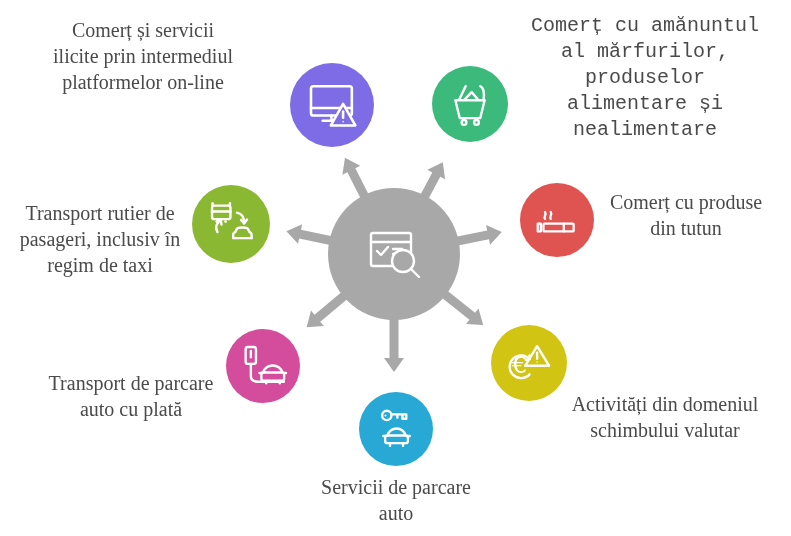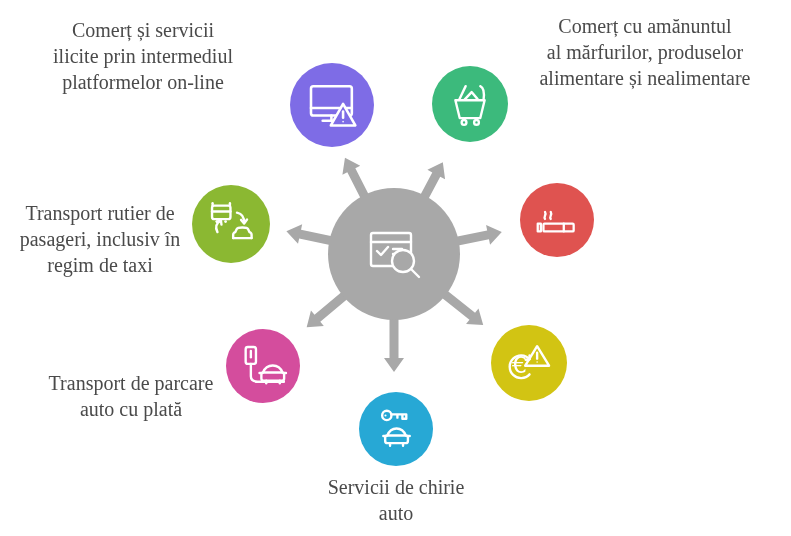--- a/index.html
+++ b/index.html
@@ -32,21 +32,21 @@
   
   .pos-c0 { left: 290px; top: 63px;  width: 84px; height: 84px; }
   .pos-c1 { left: 432px; top: 66px;  width: 76px; height: 76px; }
   .pos-c2 { left: 192px; top: 185px; width: 78px; height: 78px; }
   .pos-c3 { left: 520px; top: 183px; width: 74px; height: 74px; }
   .pos-c4 { left: 226px; top: 329px; width: 74px; height: 74px; }
   .pos-c5 { left: 491px; top: 325px; width: 76px; height: 76px; }
   .pos-c6 { left: 359px; top: 392px; width: 74px; height: 74px; }
   
   .pos-l0 { left: 23px;  top: 17px;  width: 240px; }
-  .pos-l1 { left: 505px; top: 13px;  width: 280px; }
+  .pos-l1 { left: 505px; top: 13px;  width: 280px; font-family: Liberation Mono, monospace; }
   .pos-l2 { left: 0px;   top: 172px; width: 200px; margin-top: 28px; }
   .pos-l3 { left: 586px; top: 189px; width: 200px; }
   .pos-l4 { left: 21px;  top: 370px; width: 220px; }
   .pos-l5 { left: 545px; top: 391px; width: 240px; }
   .pos-l6 { left: 286px; top: 474px; width: 220px; }
   .icon-stroke {
     stroke: #ffffff;
     stroke-width: 2.2;
     fill: none;
     stroke-linecap: round;
@@ -131,20 +131,22 @@
 
   <div class="node-circle pos-c3" style="color: rgb(223, 83, 80);">
     <svg width="50" height="50" viewBox="0 0 48 48" class="icon-stroke">
       <rect x="5.5" y="27.5" width="3" height="7.5"></rect>
       <rect x="11" y="27.5" width="29" height="7.5" rx="1"></rect>
       <line x1="30.5" y1="27.5" x2="30.5" y2="35"></line>
       <path d="M12.5 23 c-1.8 -2.2 1.8 -3.8 0 -6.8"></path>
       <path d="M18 23 c-1.8 -2.2 1.8 -3.8 0 -6.8"></path>
     </svg>
   </div>
+  <div class="node-label pos-l3" style="color: rgb(74, 74, 74);">Comerț cu produse
+din tutun</div>
 
   <div class="node-circle pos-c4" style="color: rgb(212, 77, 157);">
     <svg width="52" height="52" viewBox="0 0 48 48" class="icon-stroke">
       <rect x="8" y="6.5" width="9.5" height="15.5" rx="2"></rect>
       <line x1="12.8" y1="10" x2="12.8" y2="16"></line>
       <path d="M12.8 22 v11.5 q0 5 6.5 5 h24"></path>
       <path d="M24 30 q2.5 -6.5 9 -6.5 t9 6.5"></path>
       <rect x="22.5" y="30" width="21" height="7.5" rx="2"></rect>
       <line x1="20.8" y1="30.5" x2="22.5" y2="30.5"></line>
       <line x1="43.5" y1="30.5" x2="45.2" y2="30.5"></line>
@@ -158,30 +160,32 @@
   <div class="node-circle pos-c5" style="color: rgb(210, 196, 19);">
     <svg width="52" height="52" viewBox="0 0 48 48" class="icon-stroke">
       <text x="8" y="33" font-size="22" font-family="DejaVu Sans, sans-serif" fill="#fff" stroke="none">€</text>
       <path d="M24.5 20.5 A10.5 10.5 0 1 0 24.5 34.5"></path>
       <path d="M24.5 20.5 l0 -3.5 M24.5 20.5 l-3.5 0.5"></path>
       <path d="M31.5 8.5 L42.5 26.5 L20.5 26.5 Z"></path>
       <line x1="31.5" y1="14.5" x2="31.5" y2="20"></line>
       <circle cx="31.5" cy="23" r="0.7" fill="#fff" stroke="none"></circle>
     </svg>
   </div>
+  <div class="node-label pos-l5" style="color: rgb(74, 74, 74);">Activități din domeniul
+schimbului valutar</div>
 
   <div class="node-circle pos-c6" style="color: rgb(39, 168, 213);">
     <svg width="52" height="52" viewBox="0 0 48 48" class="icon-stroke">
       <circle cx="15.5" cy="11.5" r="4.3"></circle>
       <circle cx="14.3" cy="11.5" r="1" fill="#fff" stroke="none"></circle>
       <path d="M19.8 10.5 h13.7 v4 h-3.6 v-4 m-4.6 0 v3"></path>
       <path d="M16 30 q2.5 -6.5 8.5 -6.5 t8.5 6.5"></path>
       <rect x="14" y="30" width="21" height="7" rx="2"></rect>
       <line x1="12.3" y1="30.5" x2="14" y2="30.5"></line>
       <line x1="35" y1="30.5" x2="36.7" y2="30.5"></line>
       <line x1="18.5" y1="37" x2="18.5" y2="39.5"></line>
       <line x1="30.5" y1="37" x2="30.5" y2="39.5"></line>
     </svg>
   </div>
-  <div class="node-label pos-l6" style="color: rgb(74, 74, 74);">Servicii de chirie
+  <div class="node-label pos-l6" style="color: rgb(74, 74, 74);">Servicii de parcare
 auto</div>
 
 </div>
 
 </body></html>

